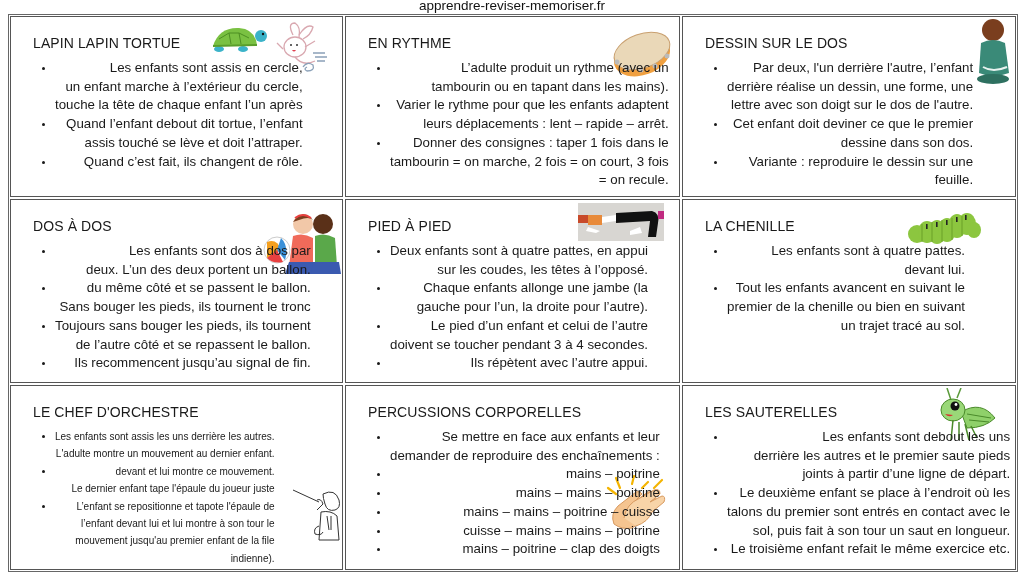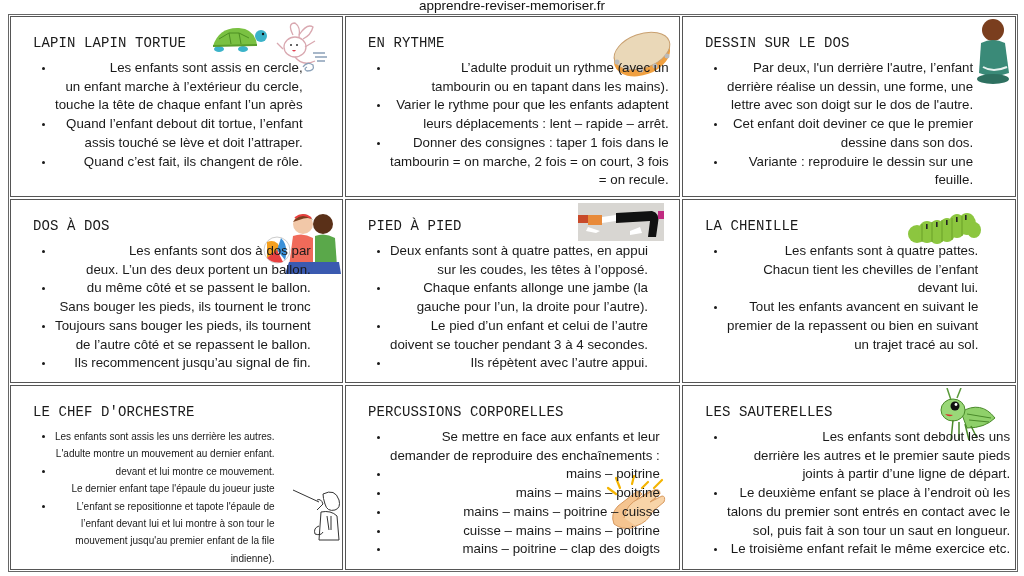--- a/index.html
+++ b/index.html
@@ -18,21 +18,21 @@
     grid-template-columns: 333px 335px 334px;
     grid-template-rows: 181px 184px 185px;
     gap: 2px; padding: 1px; background: #fff;
   }
   .card {
     position: relative; border: 1px solid #555; box-sizing: border-box;
     background: #fff; overflow: hidden;
   }
   .card-title {
     position: absolute; left: 22px; top: 18px;
-    font-size: 14px; line-height: 16px; letter-spacing: 0.1px; font-family: Liberation Mono, monospace;
+    font-size: 14px; line-height: 16px; letter-spacing: 0.1px;
   }
   .card ul {
     position: absolute; left: 22px; top: 42px; margin: 0; padding: 0 0 0 22px;
     list-style: disc; font-size: 13.3px; line-height: 18.7px;
   }
   .card ul li { padding-left: 0; text-align: right; }
   .card ul li::marker { font-size: 10px; }
   .card.small-text ul { font-size: 10px; line-height: 17.4px; }
   .pic { position: absolute; }
   .pic svg { display: block; }
@@ -238,26 +238,25 @@
             <rect x="29" y="12" width="1.6" height="5"></rect>
           <rect x="39" y="10" width="1.6" height="5"></rect>
             <rect x="49" y="7" width="1.6" height="5"></rect>
           <rect x="58" y="5" width="1.6" height="5"></rect>
         </g>
       </svg>
     </div>
     <ul>
       <li>
           <span class="br">Les enfants sont à quatre pattes.</span>
-          <span class="br">Chacun tient les chevilles de l’enfant</span>
           <span class="br">devant lui.</span>
         </li>
       <li>
           <span class="br">Tout les enfants avancent en suivant le</span>
-          <span class="br">premier de la repassent ou bien en suivant</span>
+          <span class="br">premier de la chenille ou bien en suivant</span>
           <span class="br">un trajet tracé au sol.</span>
         </li>
     </ul>
   </div>
 
   <div class="card small-text">
     <div class="card-title">LE CHEF D'ORCHESTRE</div>
     <div class="pic" style="left:280px;top:100px;">
       <svg width="52" height="58" viewBox="0 0 52 58">
         <g fill="none" stroke="#333" stroke-width="1">

